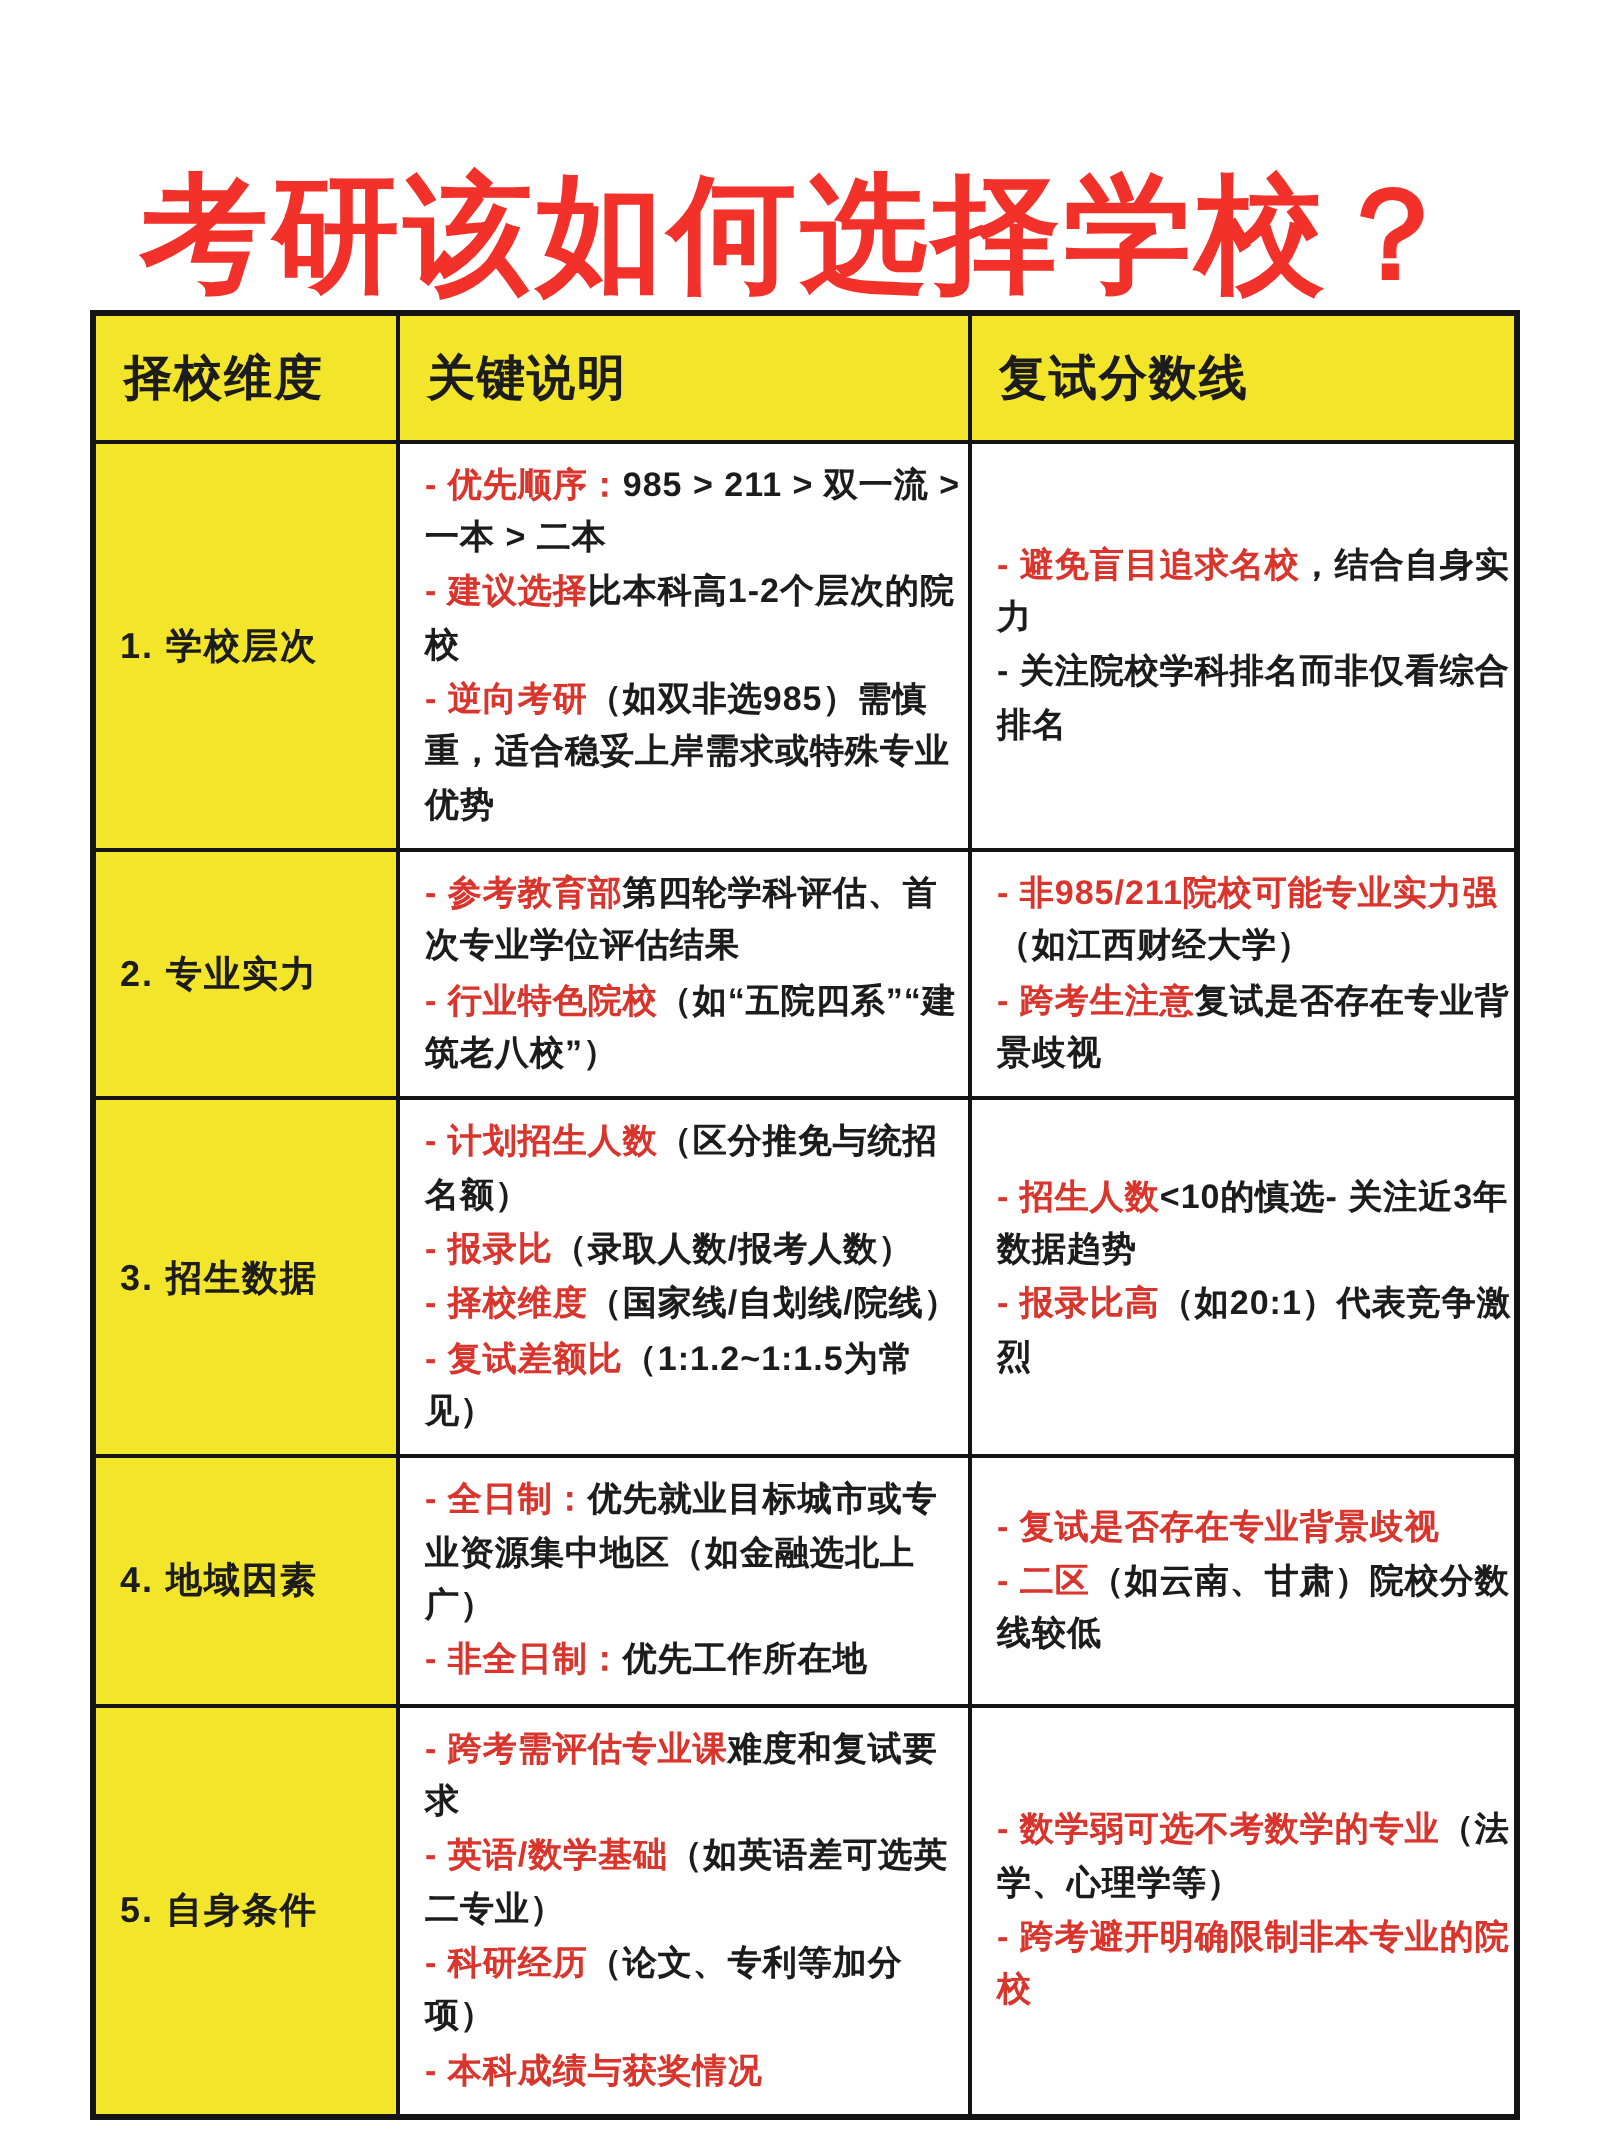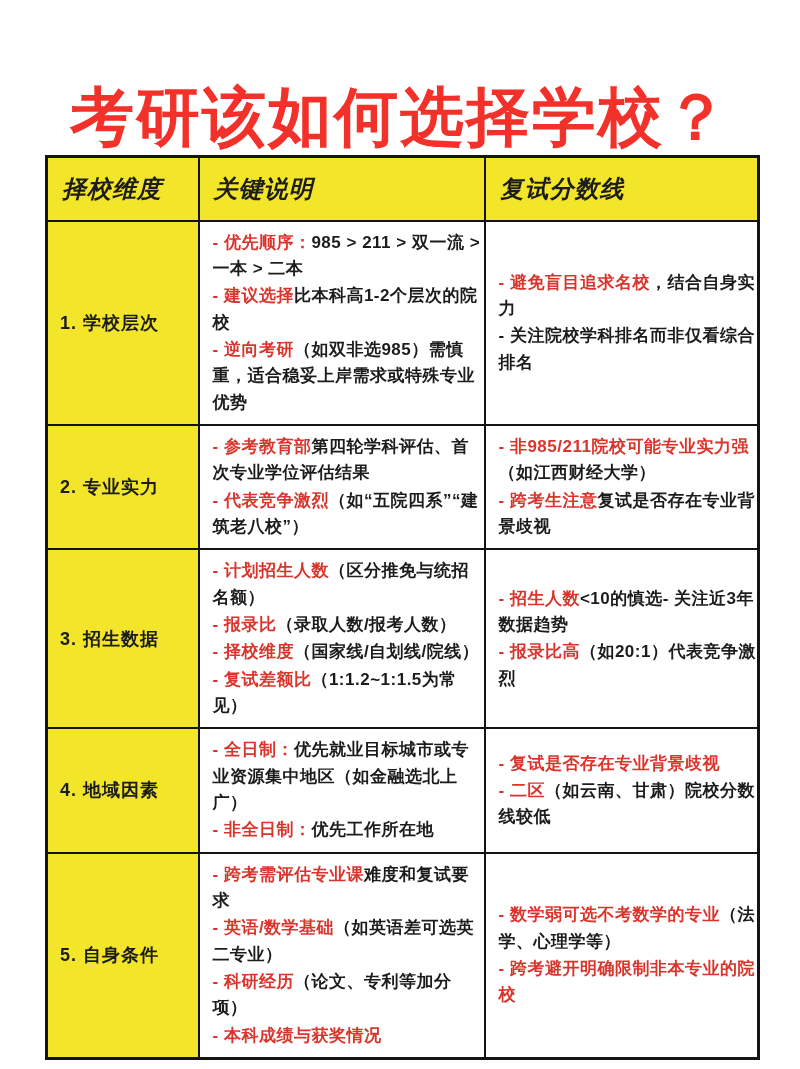--- a/index.html
+++ b/index.html
@@ -37,21 +37,20 @@
     border:2.5px solid var(--border-black);
     vertical-align:middle;
   }
   .sel-table{border:3px solid var(--border-black);}
   thead tr{height:64px;}
   thead th{
     background:var(--hl-yellow);
     text-align:left;font-size:24px;font-weight:800;
     padding:6px 10px 6px 14px;color:var(--text-black);
     letter-spacing:1px;
-    font-style:italic;
   }
   tbody tr:nth-child(1){height:128px;}
   tbody tr:nth-child(2){height:112px;}
   tbody tr:nth-child(3){height:131px;}
   tbody tr:nth-child(4){height:94px;}
   tbody tr:nth-child(5){height:126px;}
   tbody tr:nth-child(6){height:128px;}
   tbody tr:nth-child(7){height:112px;}
   .dim-cell{
     background:var(--hl-yellow);
@@ -97,21 +96,21 @@
           </td>
           <td class="body-cell">
             <div class="bullet"><span class="seg-red">- 避免盲目追求名校</span><span class="seg-black">，结合自身实力</span></div>
             <div class="bullet"><span class="seg-black">- 关注院校学科排名而非仅看综合排名</span></div>
           </td>
         </tr>
         <tr>
           <th class="dim-cell">2. 专业实力</th>
           <td class="body-cell">
             <div class="bullet"><span class="seg-red">- 参考教育部</span><span class="seg-black">第四轮学科评估、首次专业学位评估结果</span></div>
-            <div class="bullet"><span class="seg-red">- 代表竞争激烈</span><span class="seg-black">（如“五院四系”“建筑老八校”）</span></div>
+            <div class="bullet"><span class="seg-red">- 行业特色院校</span><span class="seg-black">（如“五院四系”“建筑老八校”）</span></div>
           </td>
           <td class="body-cell">
             <div class="bullet"><span class="seg-red">- 非985/211院校可能专业实力强</span><span class="seg-black">（如江西财经大学）</span></div>
             <div class="bullet"><span class="seg-red">- 跨考生注意</span><span class="seg-black">复试是否存在专业背景歧视</span></div>
           </td>
         </tr>
         <tr>
           <th class="dim-cell">3. 招生数据</th>
           <td class="body-cell">
             <div class="bullet"><span class="seg-red">- 计划招生人数</span><span class="seg-black">（区分推免与统招名额）</span></div>

